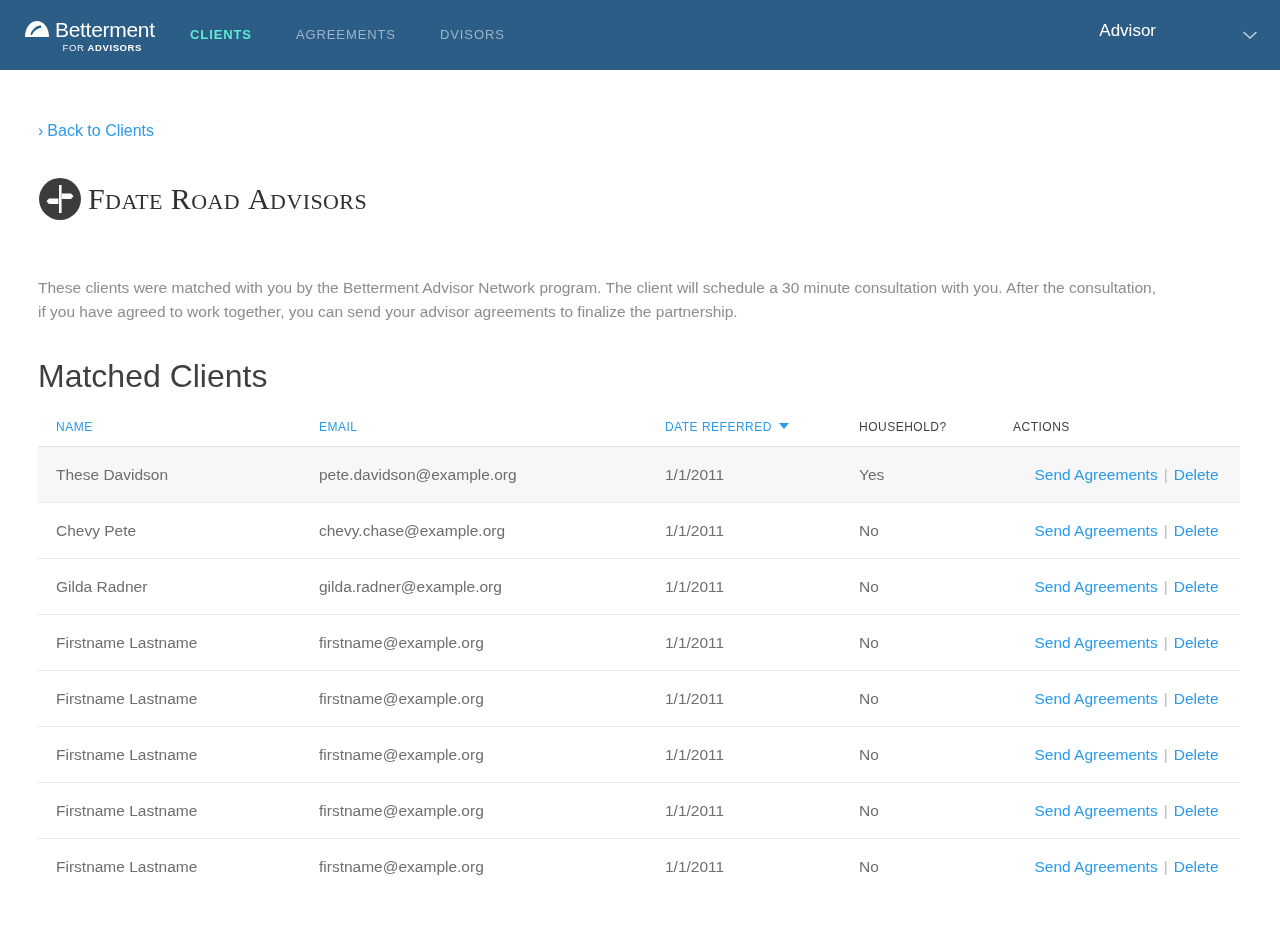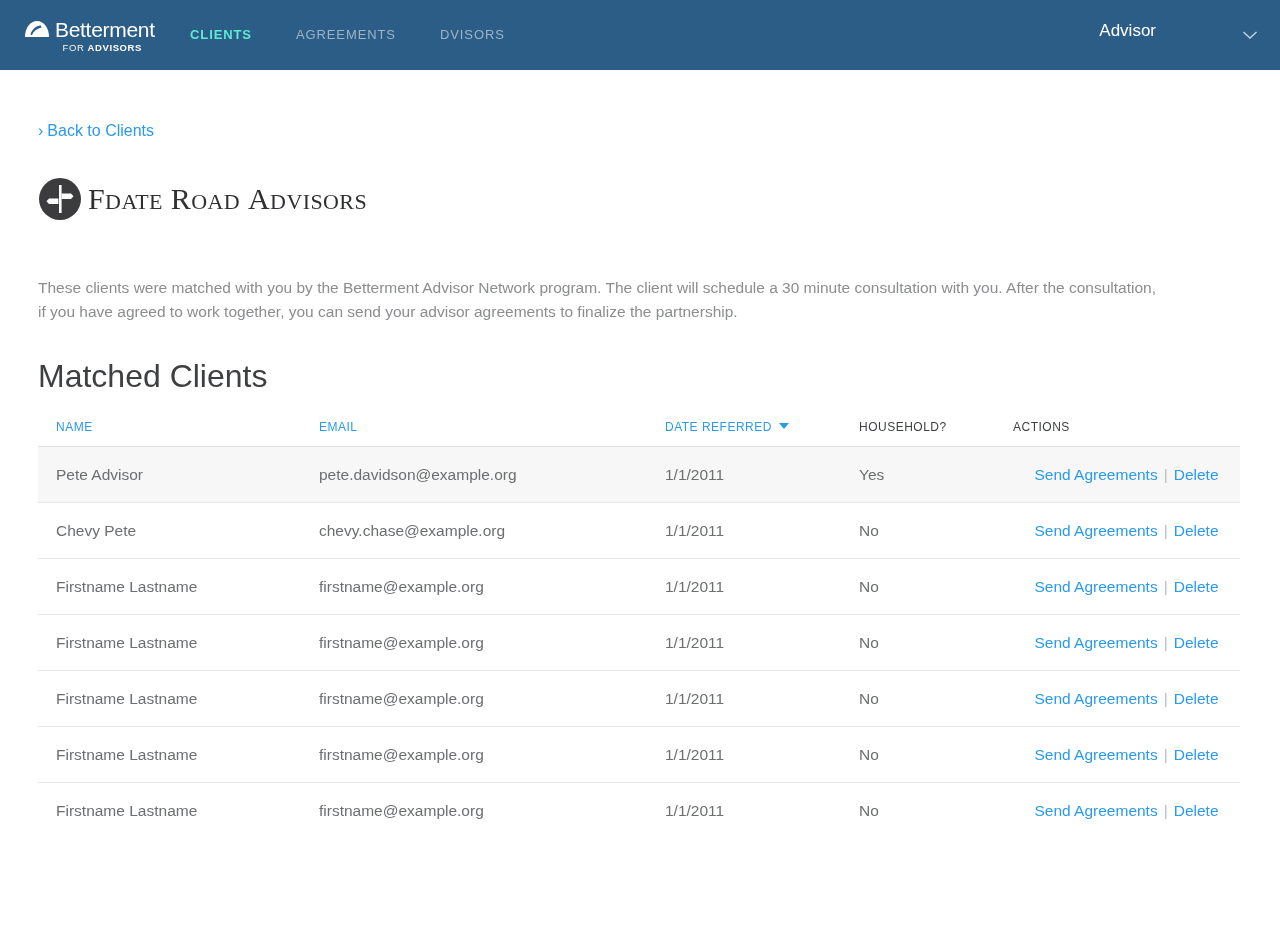--- a/index.html
+++ b/index.html
@@ -267,39 +267,48 @@
         <th class="sortable col-name">NAME</th>
         <th class="sortable col-email">EMAIL</th>
         <th class="sortable col-date"><span>DATE REFERRED</span><span class="sortarrow"></span></th>
         <th class="plain col-house">HOUSEHOLD?</th>
         <th class="plain col-action">ACTIONS</th>
       </tr>
     </thead>
     <tbody>
 
       <tr class="highlight">
-        <td class="col-name">Pete Advisor</td>
+        <td class="col-name">These Davidson</td>
         <td class="col-email">pete.davidson@example.org</td>
         <td class="col-date">1/1/2011</td>
         <td class="col-house">Yes</td>
         <td class="col-action actions">
           <a href="#">Send Agreements</a><span class="sep">|</span><a href="#">Delete</a>
         </td>
       </tr>
 
       <tr>
         <td class="col-name">Chevy Pete</td>
         <td class="col-email">chevy.chase@example.org</td>
         <td class="col-date">1/1/2011</td>
         <td class="col-house">No</td>
         <td class="col-action actions">
           <a href="#">Send Agreements</a><span class="sep">|</span><a href="#">Delete</a>
         </td>
       </tr>
 
+      <tr>
+        <td class="col-name">Gilda Radner</td>
+        <td class="col-email">gilda.radner@example.org</td>
+        <td class="col-date">1/1/2011</td>
+        <td class="col-house">No</td>
+        <td class="col-action actions">
+          <a href="#">Send Agreements</a><span class="sep">|</span><a href="#">Delete</a>
+        </td>
+      </tr>
 
       <tr>
         <td class="col-name">Firstname Lastname</td>
         <td class="col-email">firstname@example.org</td>
         <td class="col-date">1/1/2011</td>
         <td class="col-house">No</td>
         <td class="col-action actions">
           <a href="#">Send Agreements</a><span class="sep">|</span><a href="#">Delete</a>
         </td>
       </tr>

